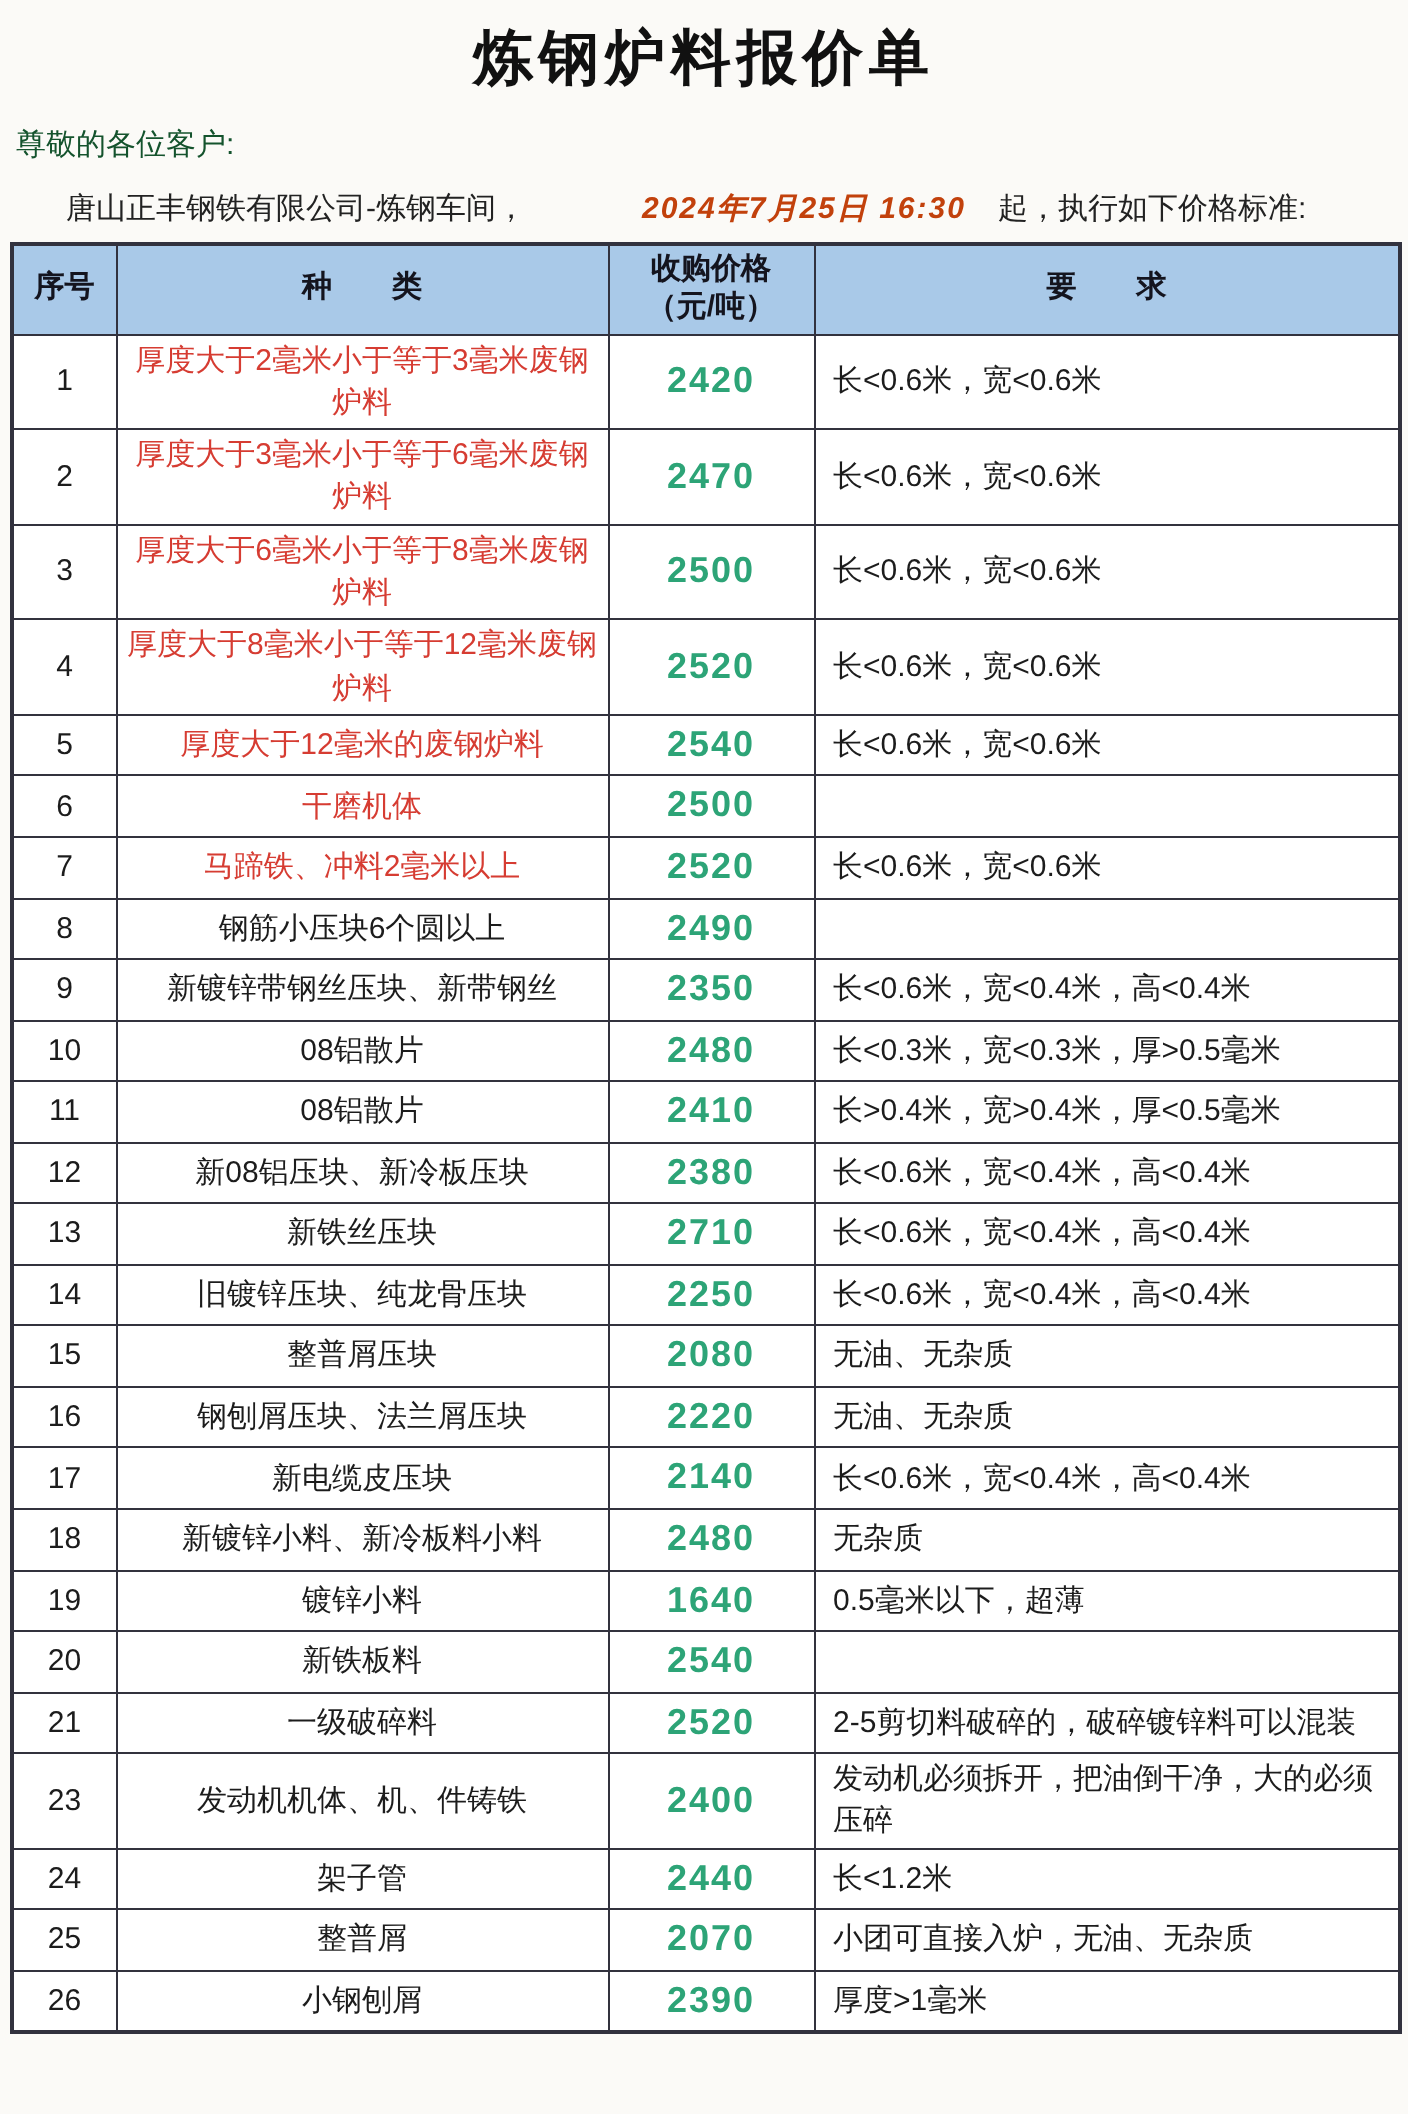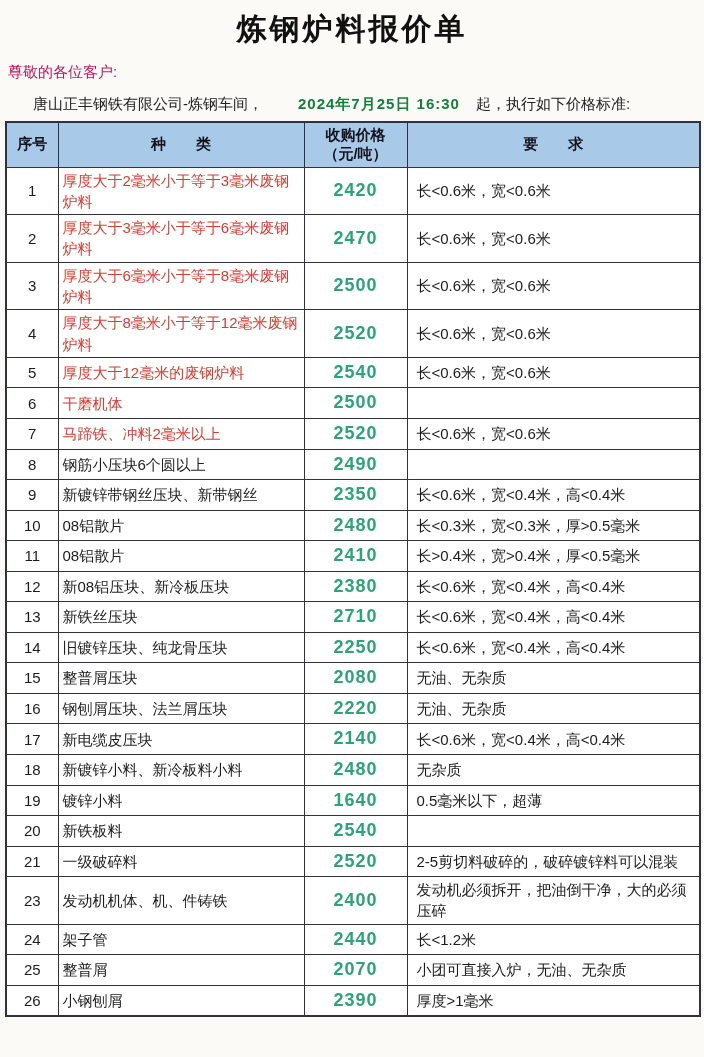--- a/index.html
+++ b/index.html
@@ -19,34 +19,35 @@
     text-align: center;
     font-size: 30px;
     font-weight: bold;
     letter-spacing: 3px;
     padding-top: 9px;
     color: #111;
   }
   .greeting {
     font-size: 15px;
     margin: 13px 0 0 8px;
-    color: #be185d;
+    color: #14532d;
   }
   .intro {
     margin: 13px 0 7px 33px;
     font-size: 15px;
     color: #222;
     white-space: nowrap;
   }
   .intro .datetime {
-    color: #15803d;
-    font-weight: bold;
-    margin-left: 35px;
+    color: #c2410c;
+    font-weight: bold;
+    margin-left: 58px;
     margin-right: 16px;
     letter-spacing: 1px;
+    font-style: italic;
   }
   table.price-table {
     border-collapse: collapse;
     table-layout: fixed;
     width: 694px;
     margin-left: 5px;
     border: 2px solid #32323e;
     background: #fdba74;
   }
   col.col-no    { width: 52px; }
@@ -65,21 +66,21 @@
   }
   td {
     border: 1px solid #32323e;
     font-size: 15px;
     padding: 2px 4px;
     line-height: 1.42;
     vertical-align: middle;
     background: #fff;
   }
   td.c-no { text-align: center; height: 24px; }
-  td.c-kind { text-align: left; }
+  td.c-kind { text-align: center; }
   td.c-kind.red { color: #d63c32; }
   td.c-price {
     text-align: center;
     color: #2da477;
     font-weight: bold;
     font-size: 18px;
     letter-spacing: 1px;
   }
   td.c-req { text-align: left; padding-left: 9px; }
 </style>

